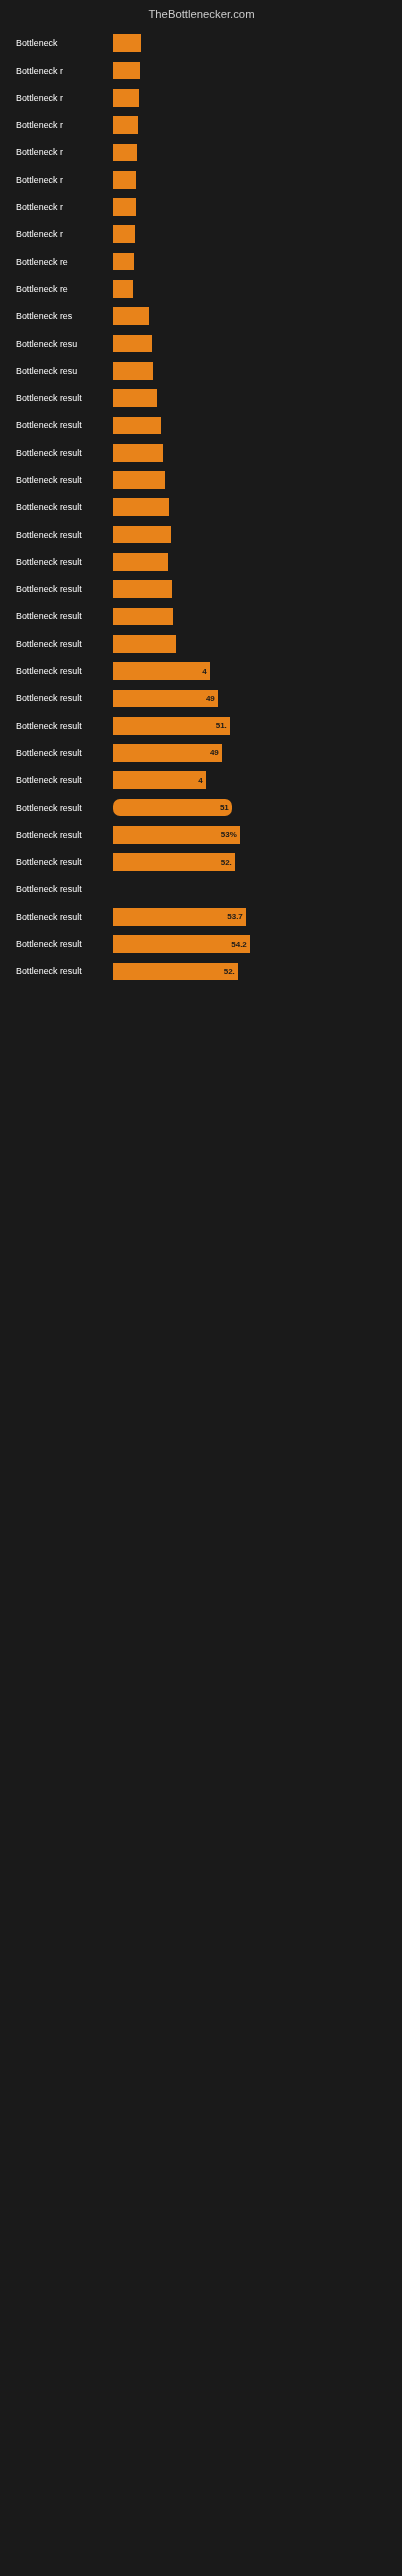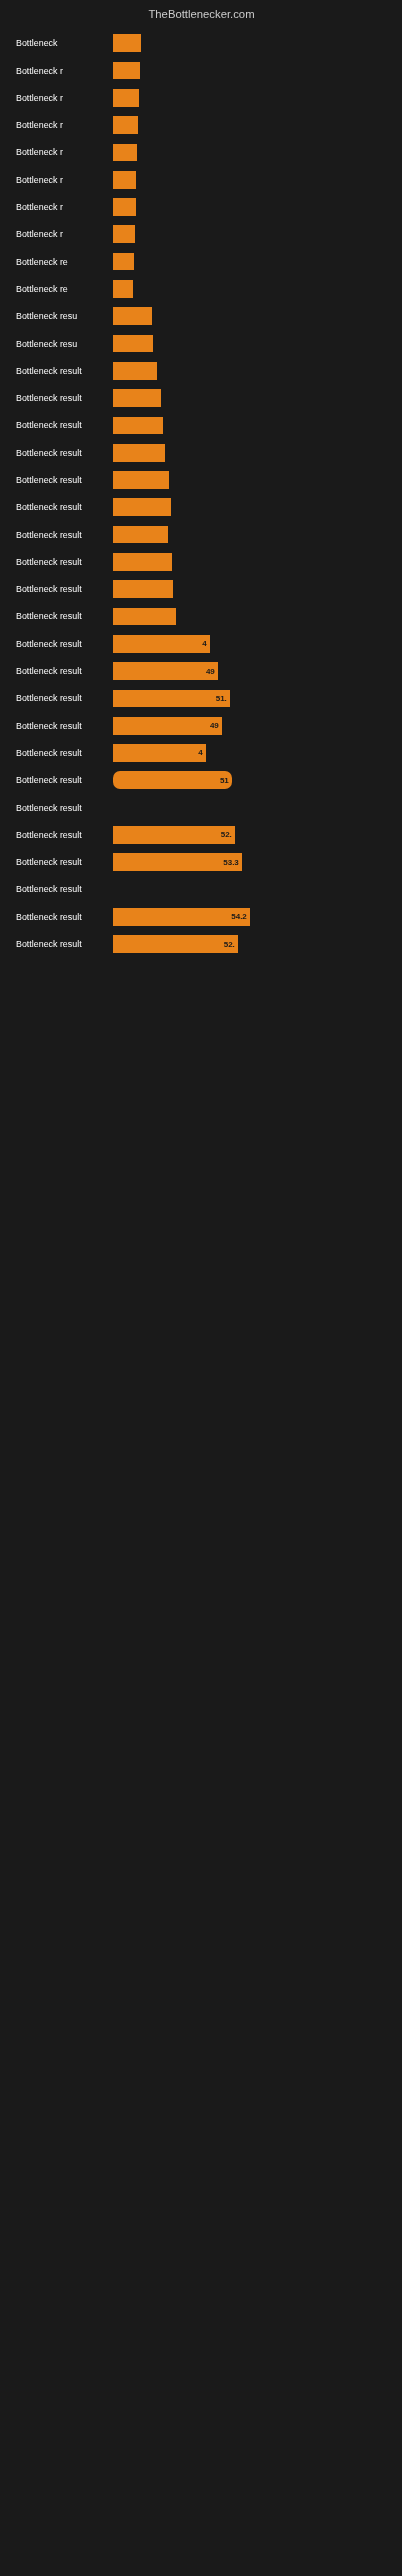--- a/index.html
+++ b/index.html
@@ -121,20 +121,26 @@
         <div class="bar" style="width: 21px;"></div>
       </div>
     </div>
     <div class="bar-row">
       <span class="bar-label" style="width: 97px;">Bottleneck re</span>
       <div class="bar-wrapper">
         <div class="bar" style="width: 20px;"></div>
       </div>
     </div>
     <div class="bar-row">
+      <span class="bar-label" style="width: 97px;">Bottleneck res</span>
+      <div class="bar-wrapper">
+        <div class="bar" style="width: 36px;"></div>
+      </div>
+    </div>
+    <div class="bar-row">
       <span class="bar-label" style="width: 97px;">Bottleneck resu</span>
       <div class="bar-wrapper">
         <div class="bar" style="width: 39px;"></div>
       </div>
     </div>
     <div class="bar-row">
       <span class="bar-label" style="width: 97px;">Bottleneck resu</span>
       <div class="bar-wrapper">
         <div class="bar" style="width: 40px;"></div>
       </div>
@@ -242,39 +248,44 @@
     <div class="bar-row">
       <span class="bar-label" style="width: 97px;">Bottleneck result</span>
       <div class="bar-wrapper">
         <div class="bar" style="width: 119px; border-radius: 7px;">
           <span class="bar-value">51</span>
         </div>
       </div>
     </div>
     <div class="bar-row">
       <span class="bar-label" style="width: 97px;">Bottleneck result</span>
+      <div class="bar-wrapper">
+        <div class="bar" style="width: 127px;">
+          <span class="bar-value">53%</span>
+        </div>
+      </div>
     </div>
     <div class="bar-row">
       <span class="bar-label" style="width: 97px;">Bottleneck result</span>
       <div class="bar-wrapper">
         <div class="bar" style="width: 122px;">
           <span class="bar-value">52.</span>
         </div>
       </div>
     </div>
     <div class="bar-row">
       <span class="bar-label" style="width: 97px;">Bottleneck result</span>
-      <div class="bar-wrapper">
-        <div class="bar" style="width: 129px;">
-          <span class="bar-value">53.3</span>
-        </div>
-      </div>
-    </div>
-    <div class="bar-row">
-      <span class="bar-label" style="width: 97px;">Bottleneck result</span>
+    </div>
+    <div class="bar-row">
+      <span class="bar-label" style="width: 97px;">Bottleneck result</span>
+      <div class="bar-wrapper">
+        <div class="bar" style="width: 133px;">
+          <span class="bar-value">53.7</span>
+        </div>
+      </div>
     </div>
     <div class="bar-row">
       <span class="bar-label" style="width: 97px;">Bottleneck result</span>
       <div class="bar-wrapper">
         <div class="bar" style="width: 137px;">
           <span class="bar-value">54.2</span>
         </div>
       </div>
     </div>
     <div class="bar-row">

